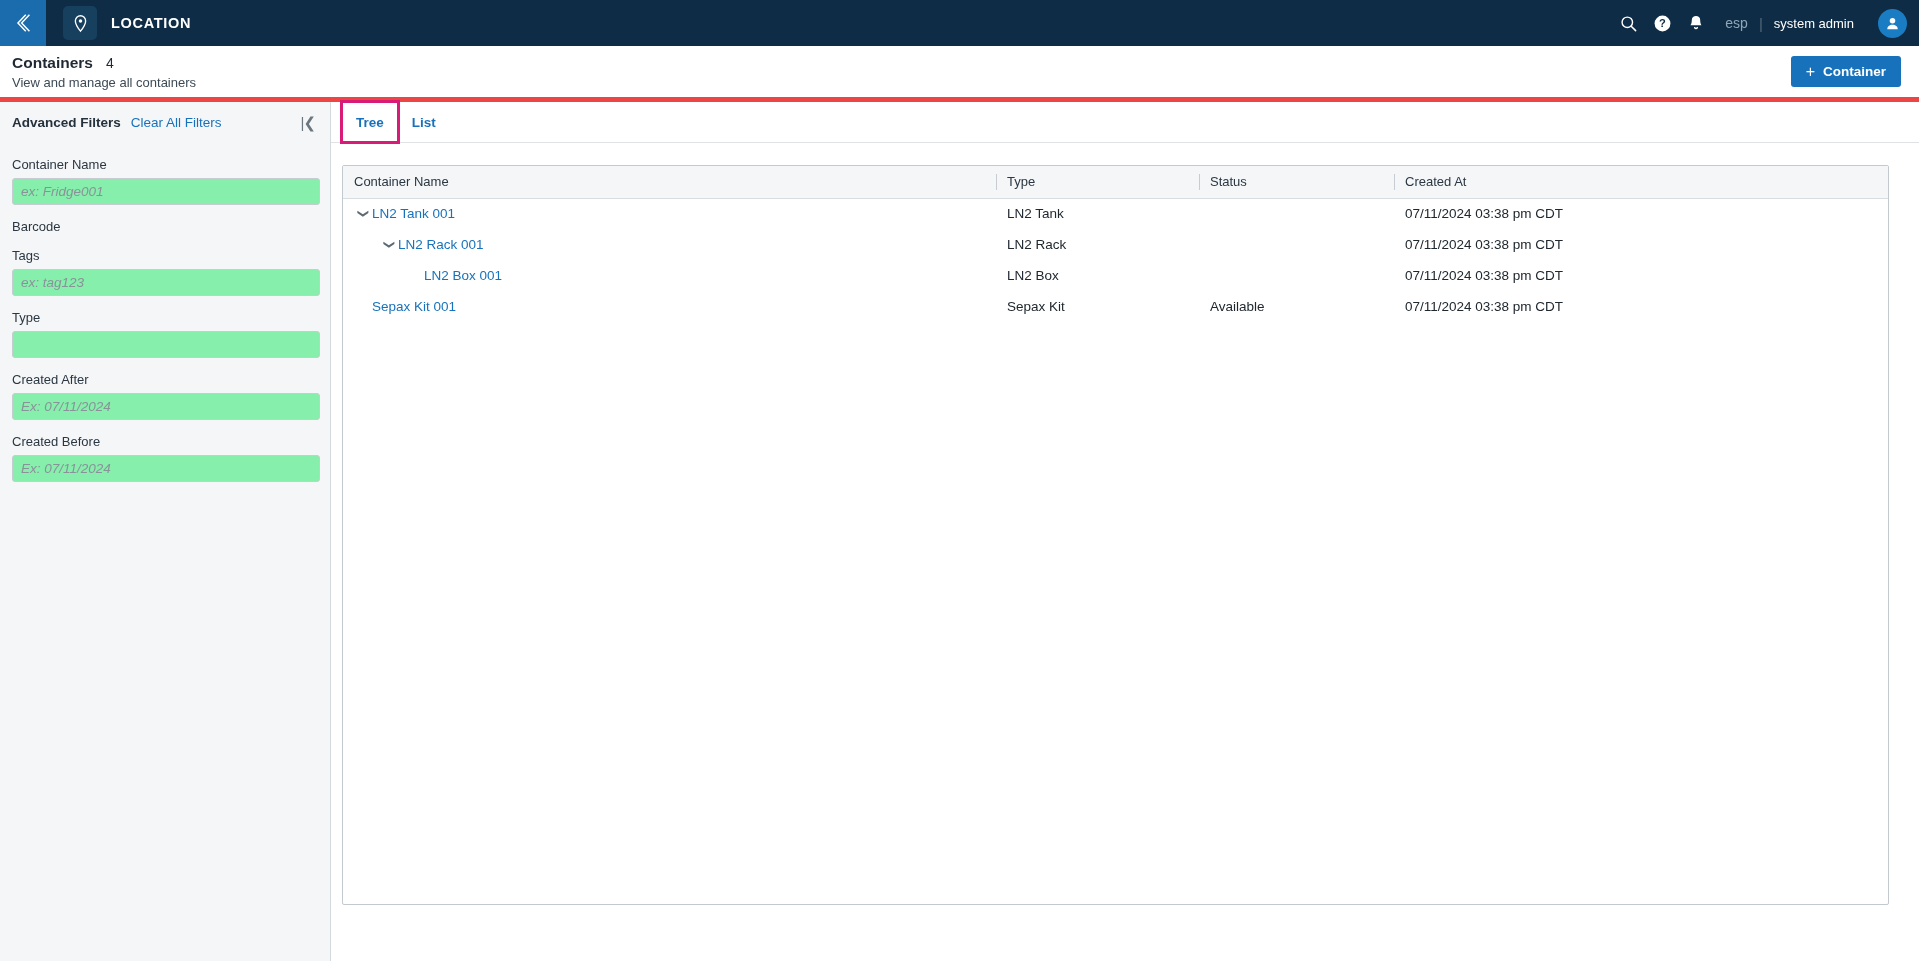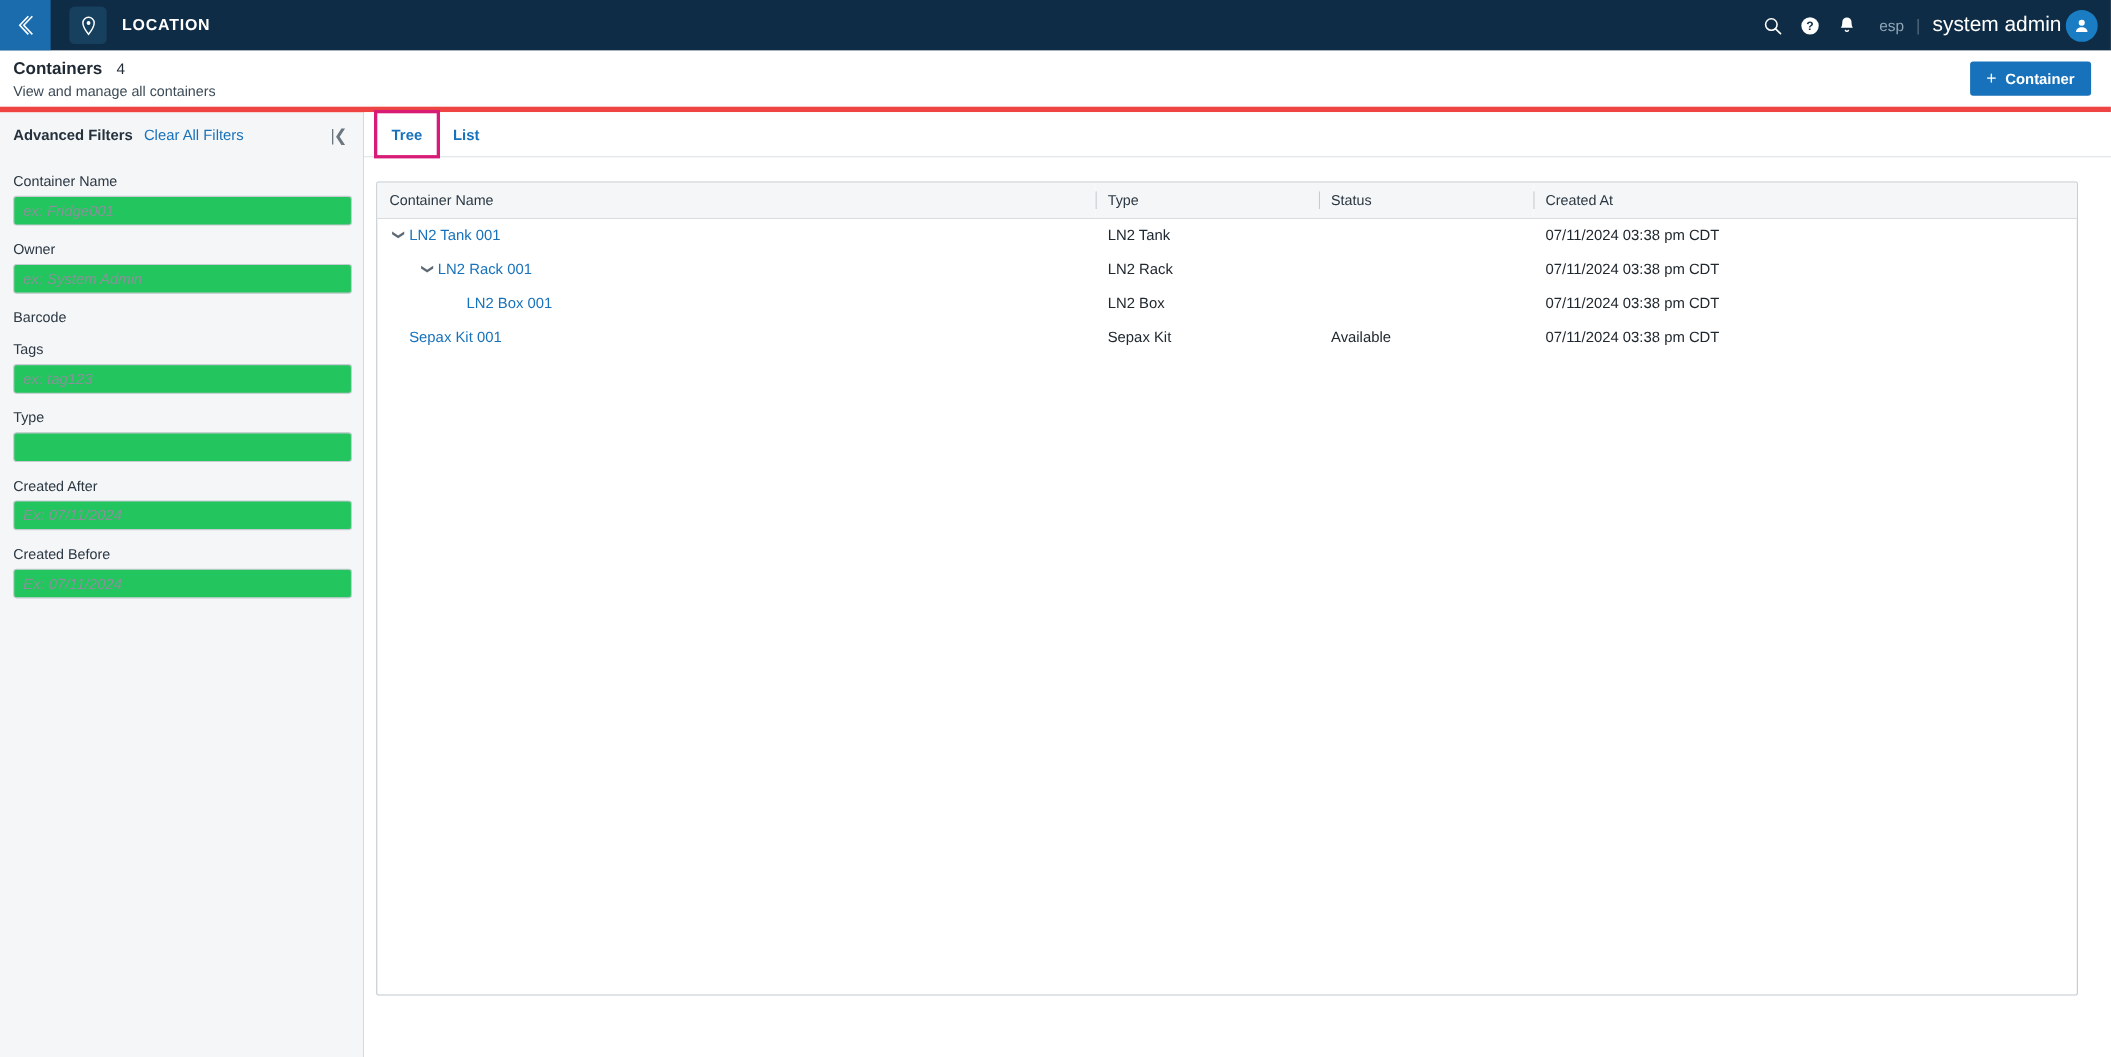--- a/index.html
+++ b/index.html
@@ -57,22 +57,22 @@
     font-size: 14px;
     margin-left: 12px;
   }
   .nav-sep {
     color: #52697d;
     font-size: 15px;
     margin: 0 11px;
   }
   .nav-user {
     color: #ffffff;
-    font-size: 19px;
-    margin-right: 4px;
+    font-size: 13px;
+    margin-right: 24px;
   }
   .avatar {
     width: 29px; height: 29px;
     border-radius: 50%;
     background: #1a7dc4;
     display: flex; align-items: center; justify-content: center;
     cursor: pointer;
   }
 
   
@@ -140,21 +140,21 @@
     display: block;
     font-size: 13px;
     color: #2b3742;
     margin-bottom: 6px;
   }
   .field input {
     width: 308px;
     height: 27px;
     border: 1px solid #c6ccd1;
     border-radius: 3px;
-    background: #22c55e;
+    background: #86efac;
     padding: 12px 8px;
     font-size: 13.5px;
     font-family: "Liberation Sans", sans-serif;
     color: #2b3742;
   }
   .field input::placeholder { color: #8a9299; font-style: italic; }
 
   
   .main {
     flex: 1 1 auto;
@@ -305,24 +305,20 @@
   <div class="sidebar">
     <div class="sb-head">
       <span class="sb-head-title">Advanced Filters</span>
       <span class="sb-clear">Clear All Filters</span>
       <span class="sb-collapse">|❮</span>
     </div>
 
     <div class="field">
       <label>Container Name</label>
       <input type="text" placeholder="ex: Fridge001" style="">
-    </div>
-    <div class="field">
-      <label>Owner</label>
-      <input type="text" placeholder="ex: System Admin" style="">
     </div>
     <div class="field">
       <label>Barcode</label>
     </div>
     <div class="field">
       <label>Tags</label>
       <input type="text" placeholder="ex: tag123" style="">
     </div>
     <div class="field">
       <label>Type</label>

